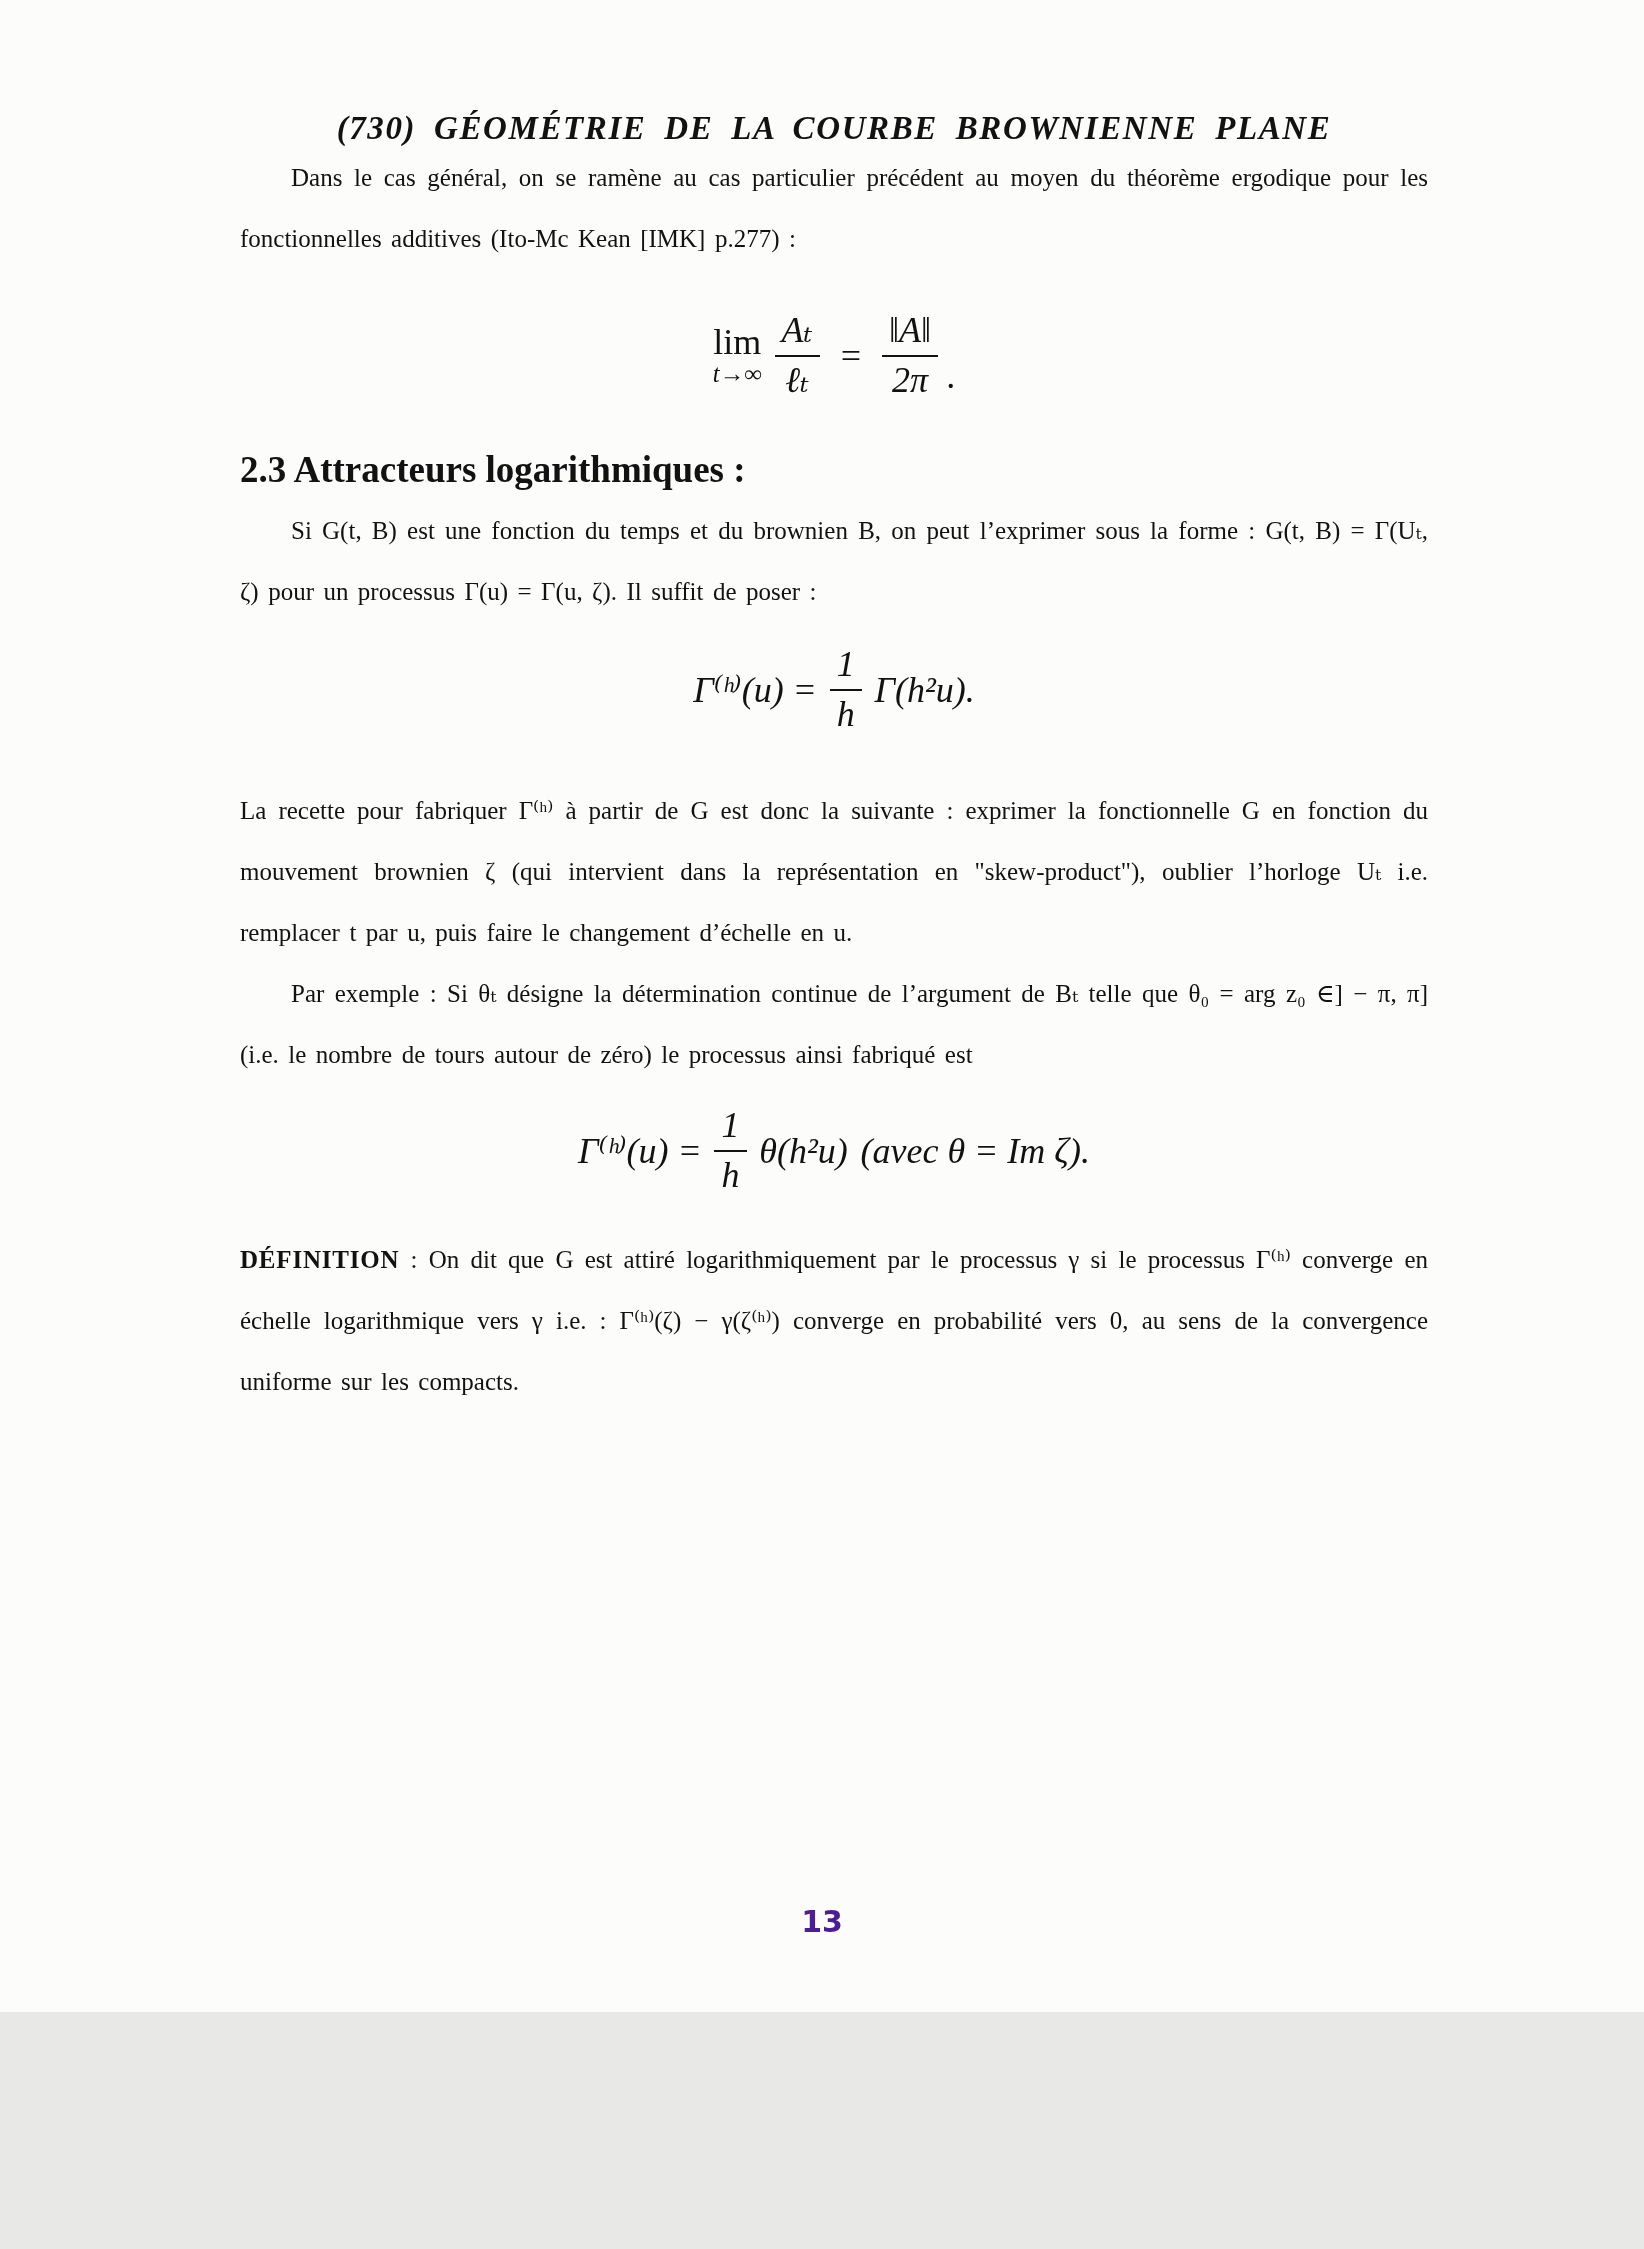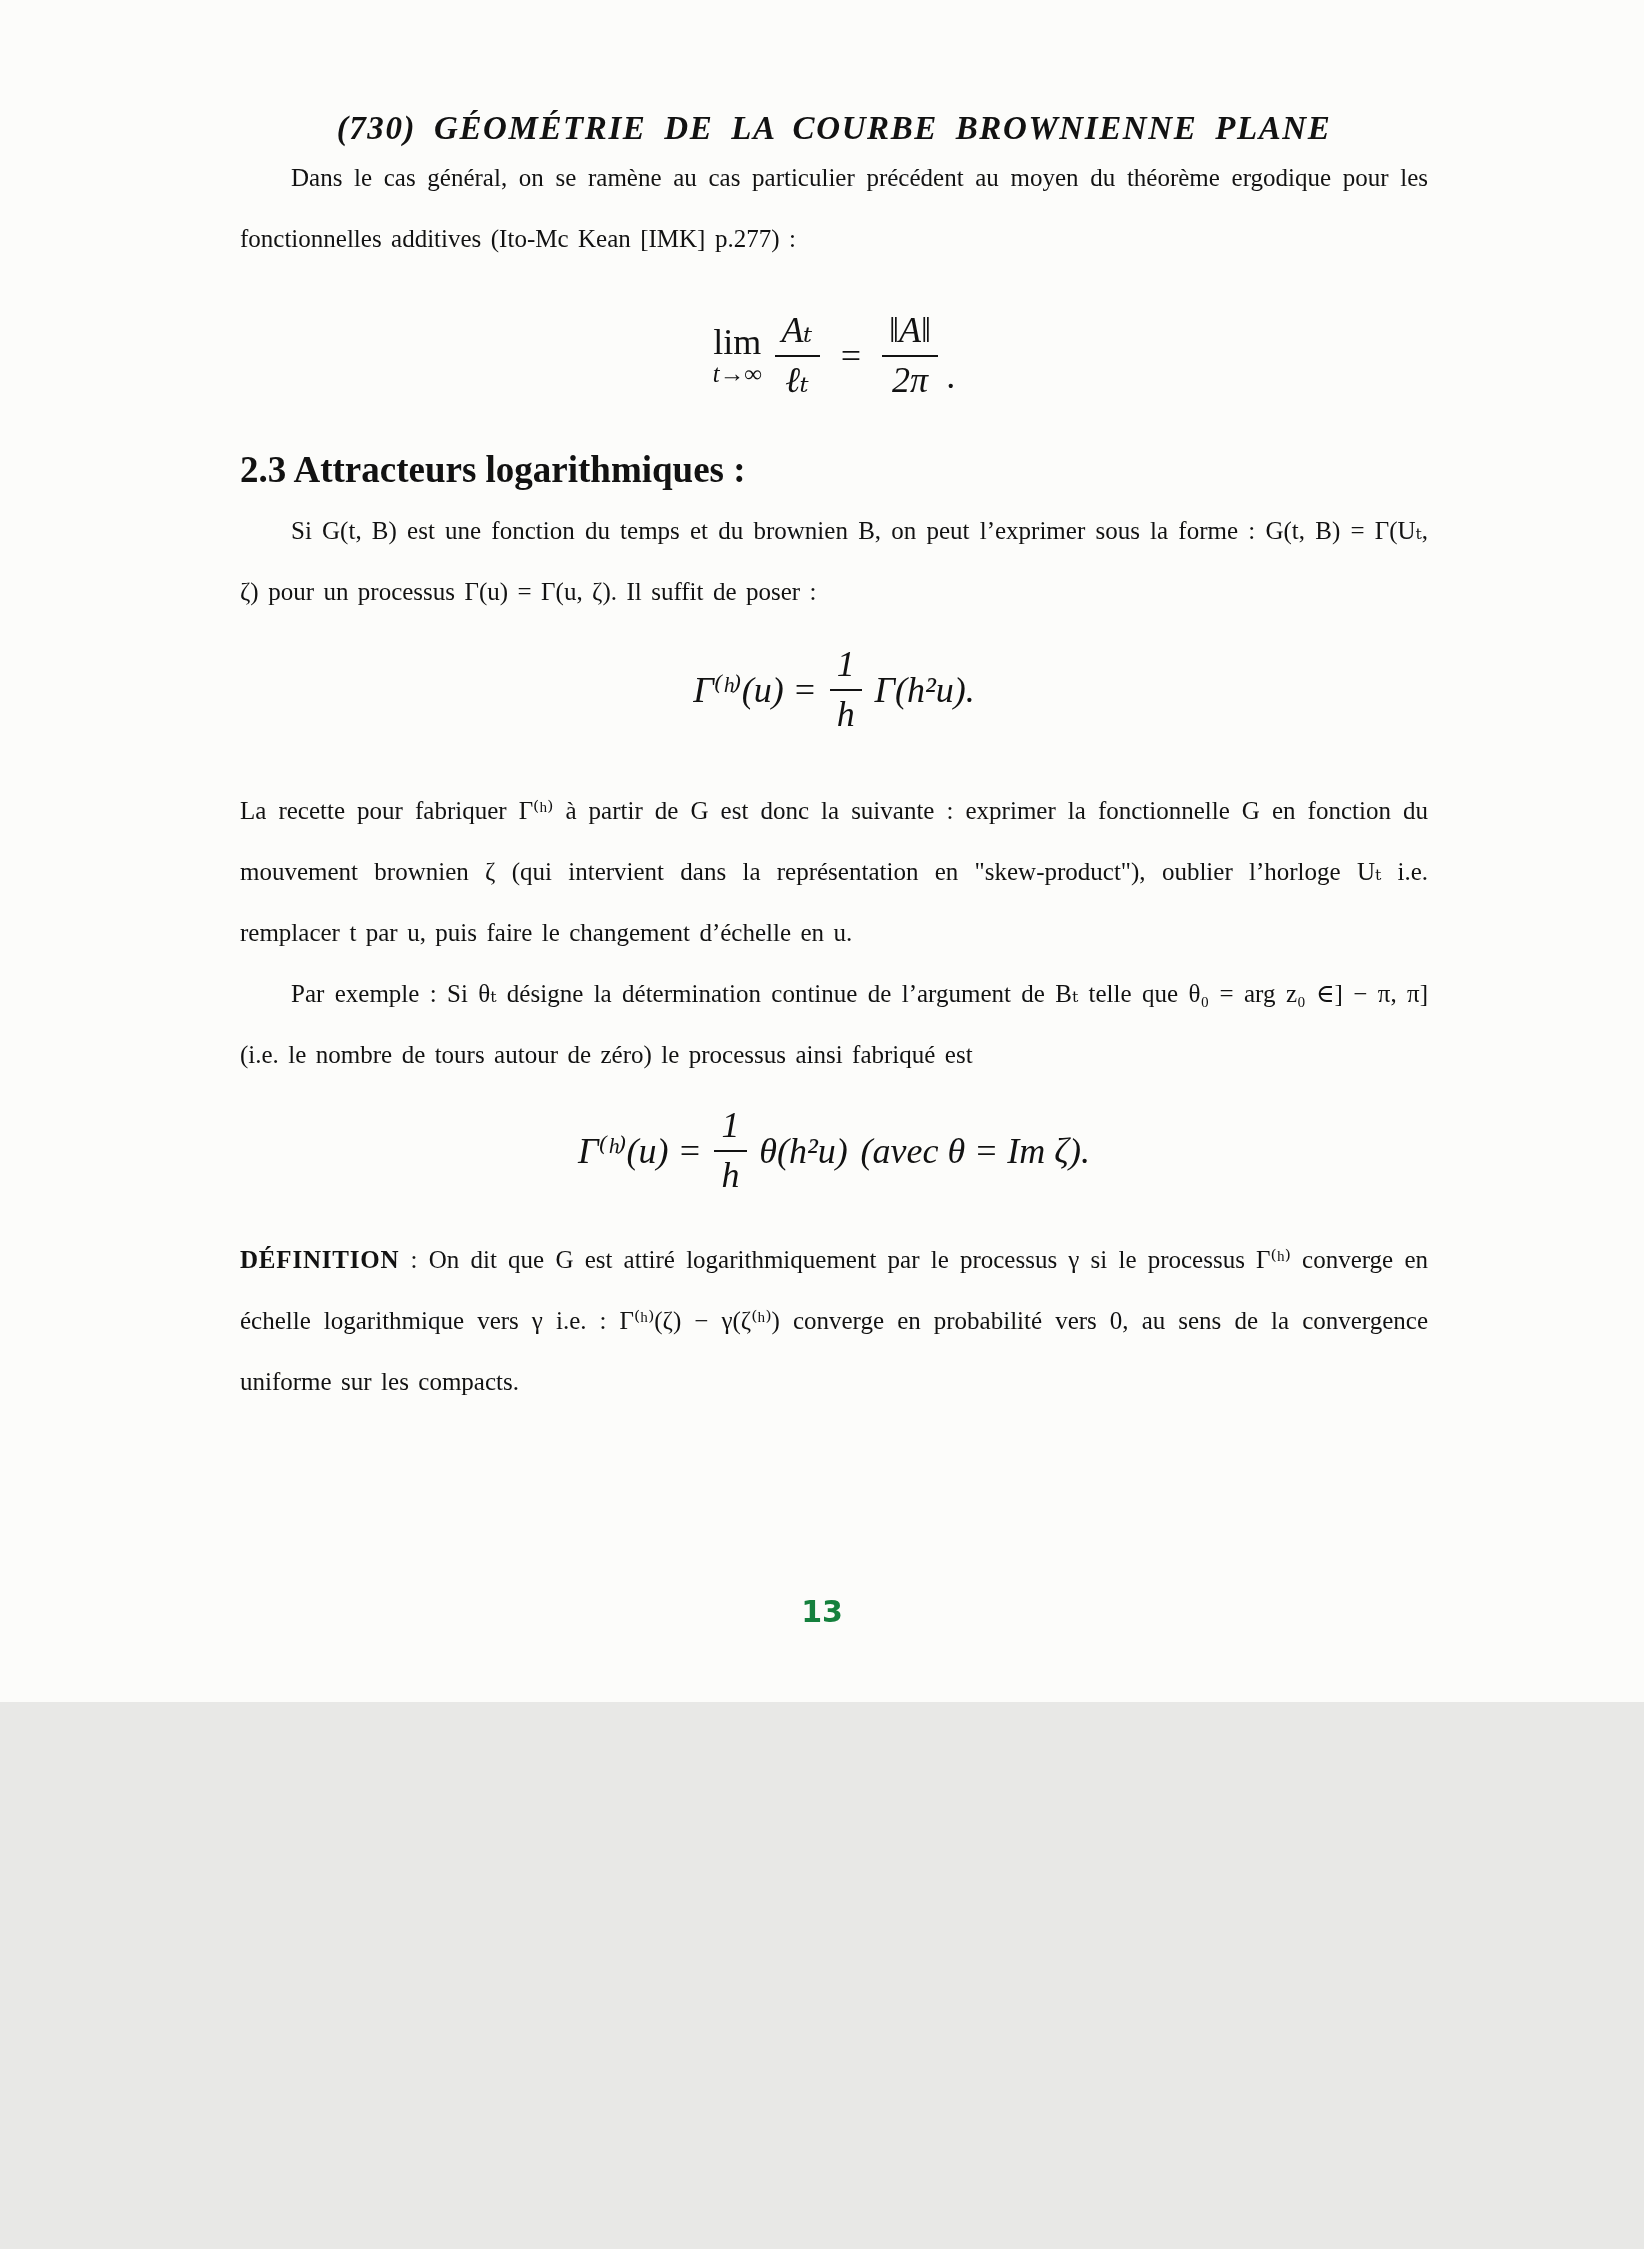--- a/index.html
+++ b/index.html
@@ -1,19 +1,19 @@
 <!DOCTYPE html>
 <html style="font-size:12.7px"><head>
 <meta charset="utf-8">
 <style>
   html, body { margin: 0; padding: 0; background: #e8e8e6; }
   .page {
     position: relative;
     width: 1644px;
-    height: 1702px;
+    height: 2012px;
     margin: 0 auto;
     background: #fcfcfa;
     color: #121212;
     font-family: "Liberation Serif", "DejaVu Serif", serif;
     box-sizing: border-box;
     padding: 110px 216px 0 240px;
     overflow: hidden;
   }
   .running-head {
     text-align: center;
@@ -81,21 +81,21 @@
   .remark-label { font-style: italic; }
   .page-number {
     position: absolute;
     left: 0;
     right: 0;
     bottom: 73px;
     text-align: center;
     font-family: "DejaVu Sans", "Liberation Sans", sans-serif;
     font-weight: bold;
     font-size: 30px;
-    color: #15803d;
+    color: #4c1d95;
   }
 </style>
 </head>
 <body>
 
 <div class="page">
 
   <div class="running-head">(730) GÉOMÉTRIE DE LA COURBE BROWNIENNE PLANE</div>
 
   <p class="body indent p1">Dans le cas général, on se ramène au cas particulier précédent au moyen du théorème ergodique pour les fonctionnelles additives (Ito-Mc Kean [IMK] p.277) :</p>

